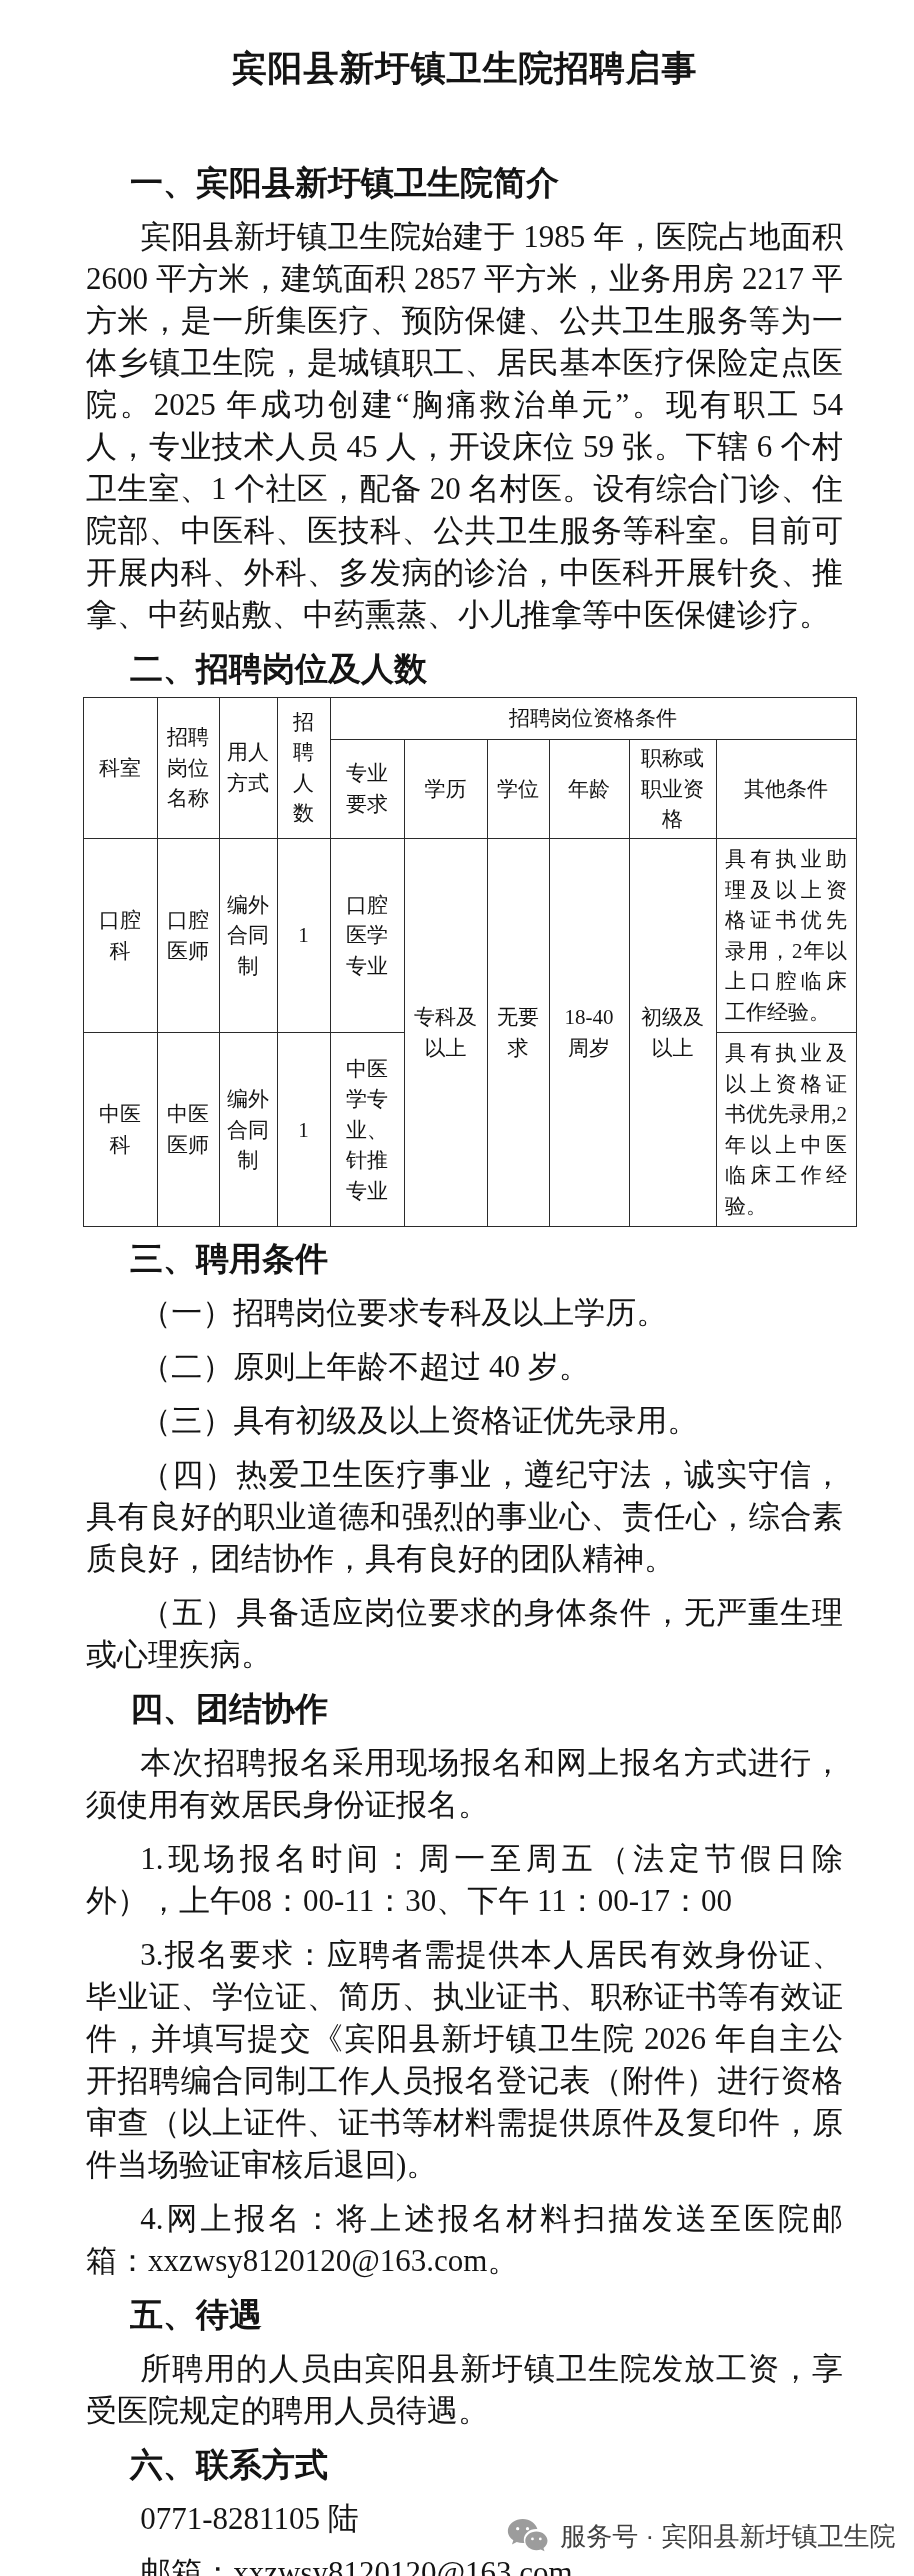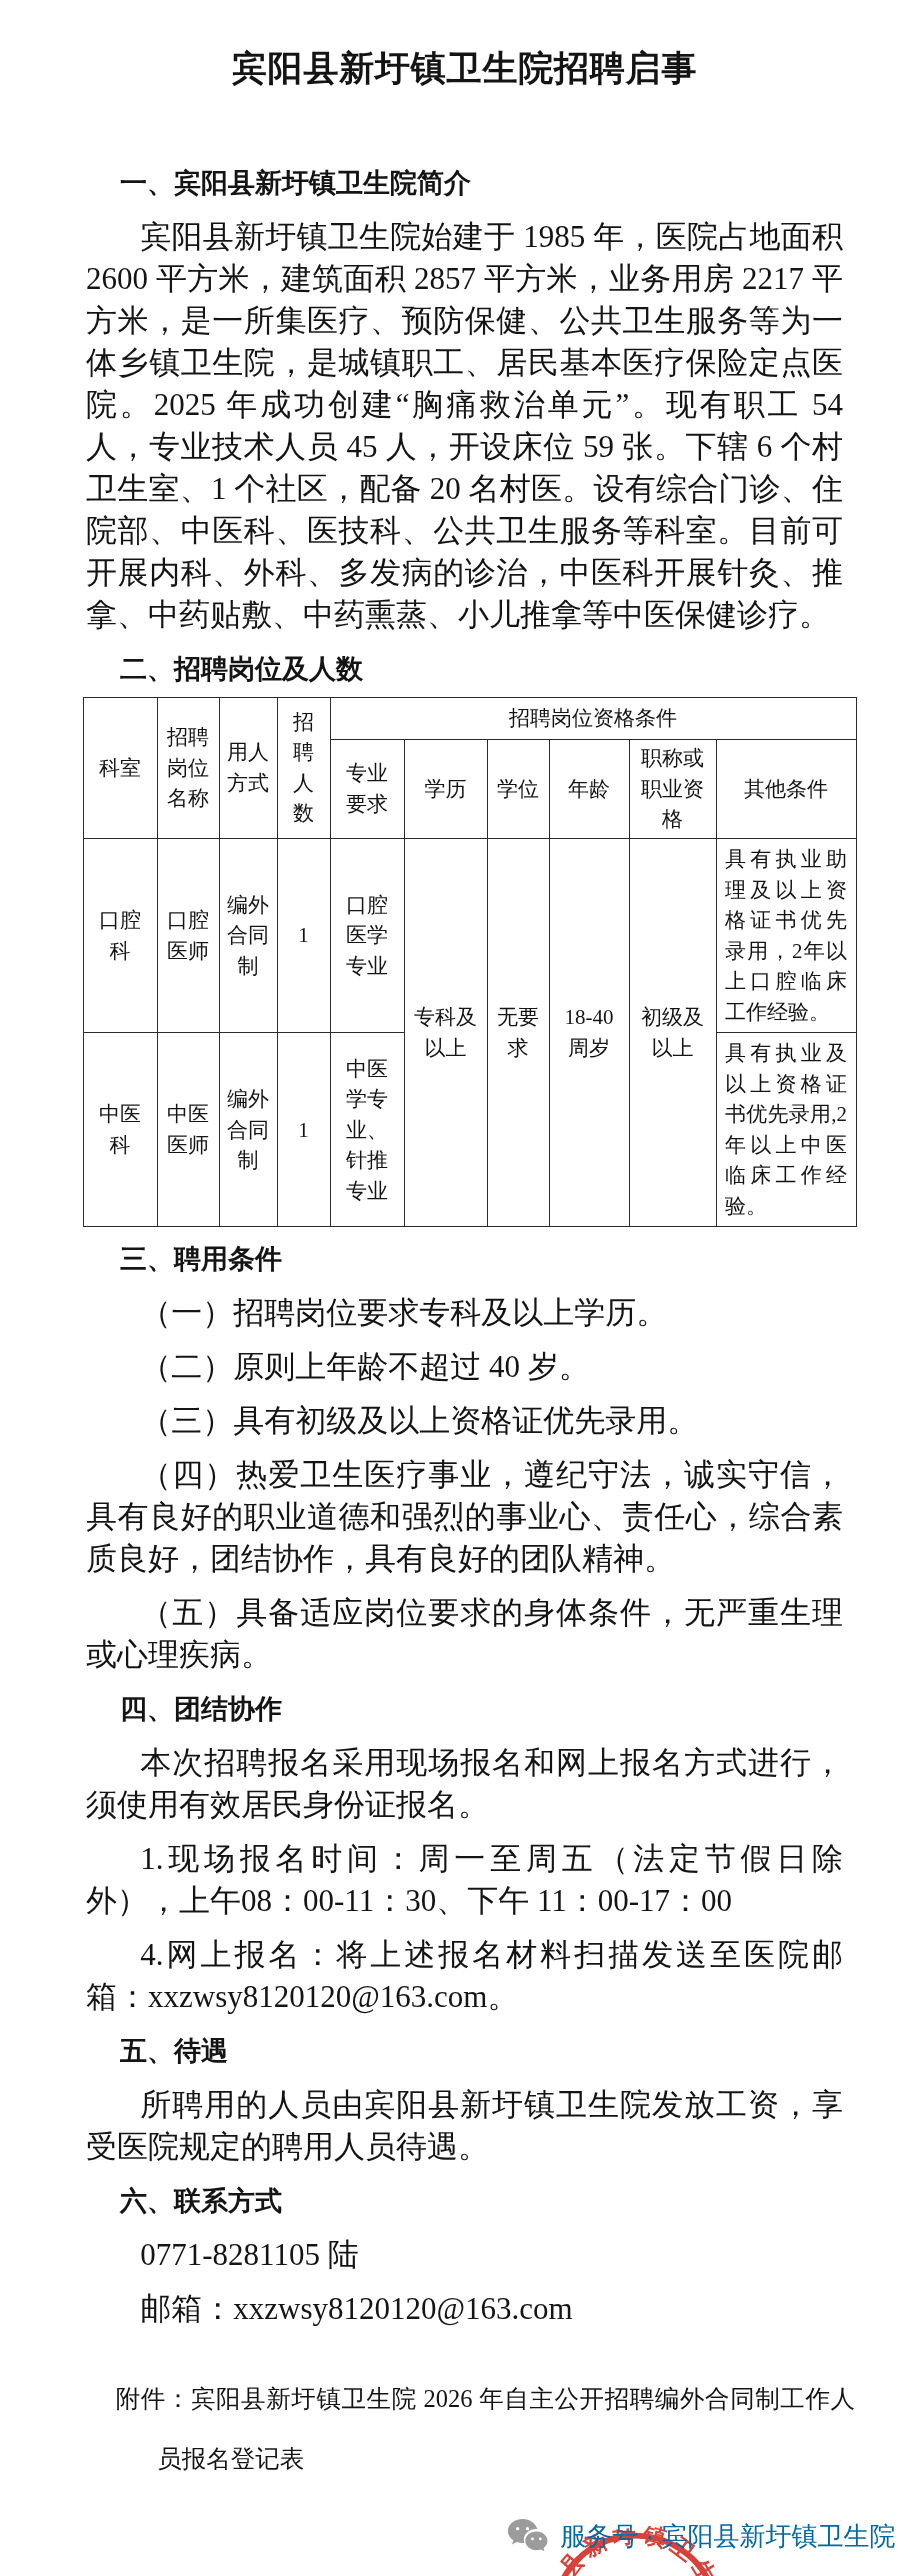--- a/index.html
+++ b/index.html
@@ -22,21 +22,21 @@
     font-family:"Liberation Sans","DejaVu Sans",sans-serif;
     font-weight:bold;
     font-size:35px;
     line-height:51px;
     padding-top:42px;
     letter-spacing:0.8px;
   }
   .h1{
     font-family:"Liberation Sans","DejaVu Sans",sans-serif;
     font-weight:bold;
-    font-size:27px;
+    font-size:33px;
     line-height:42px;
     text-indent:1.7em;
     margin-top:10.2px;
   }
   .h1.first{margin-top:69px;}
   .para{
     font-size:31px;
     line-height:42px;
     text-align:justify;
     text-indent:1.75em;
@@ -99,21 +99,21 @@
     mix-blend-mode:multiply;
     transform:rotate(-6deg);
   }
   .footer{
     position:absolute;
     right:18.6px;
     bottom:22px;
     display:flex;
     align-items:center;
     gap:12px;
-    color:#0369a1;
+    color:#404040;
     font-family:"Liberation Sans","DejaVu Sans",sans-serif;
     font-size:26px;
   }
   .footer .wx{width:41px;height:36px;}
 </style>
 </head>
 <body>
 
 <div class="page">
   <div class="doc">
@@ -180,20 +180,21 @@
     <div class="h1">三、聘用条件</div>
     <p class="para">（一）招聘岗位要求专科及以上学历。</p>
     <p class="para">（二）原则上年龄不超过 40 岁。</p>
     <p class="para">（三）具有初级及以上资格证优先录用。</p>
     <p class="para">（四）热爱卫生医疗事业，遵纪守法，诚实守信，具有良好的职业道德和强烈的事业心、责任心，综合素质良好，团结协作，具有良好的团队精神。</p>
     <p class="para">（五）具备适应岗位要求的身体条件，无严重生理或心理疾病。</p>
 
     <div class="h1">四、团结协作</div>
     <p class="para">本次招聘报名采用现场报名和网上报名方式进行，须使用有效居民身份证报名。</p>
     <p class="para">1.现场报名时间：周一至周五（法定节假日除外），上午08：00-11：30、下午 11：00-17：00</p>
+    <p class="para">3.报名要求：应聘者需提供本人居民有效身份证、毕业证、学位证、简历、执业证书、职称证书等有效证件，并填写提交《宾阳县新圩镇卫生院 2026 年自主公开招聘编合同制工作人员报名登记表（附件）进行资格审查（以上证件、证书等材料需提供原件及复印件，原件当场验证审核后退回)。</p>
     <p class="para">4.网上报名：将上述报名材料扫描发送至医院邮箱：xxzwsy8120120@163.com。</p>
 
     <div class="h1">五、待遇</div>
     <p class="para">所聘用的人员由宾阳县新圩镇卫生院发放工资，享受医院规定的聘用人员待遇。</p>
 
     <div class="h1">六、联系方式</div>
     <p class="para">0771-8281105 陆</p>
     <p class="para">邮箱：xxzwsy8120120@163.com</p>
 
     <p class="attach">附件：宾阳县新圩镇卫生院 2026 年自主公开招聘编外合同制工作人员报名登记表</p>

